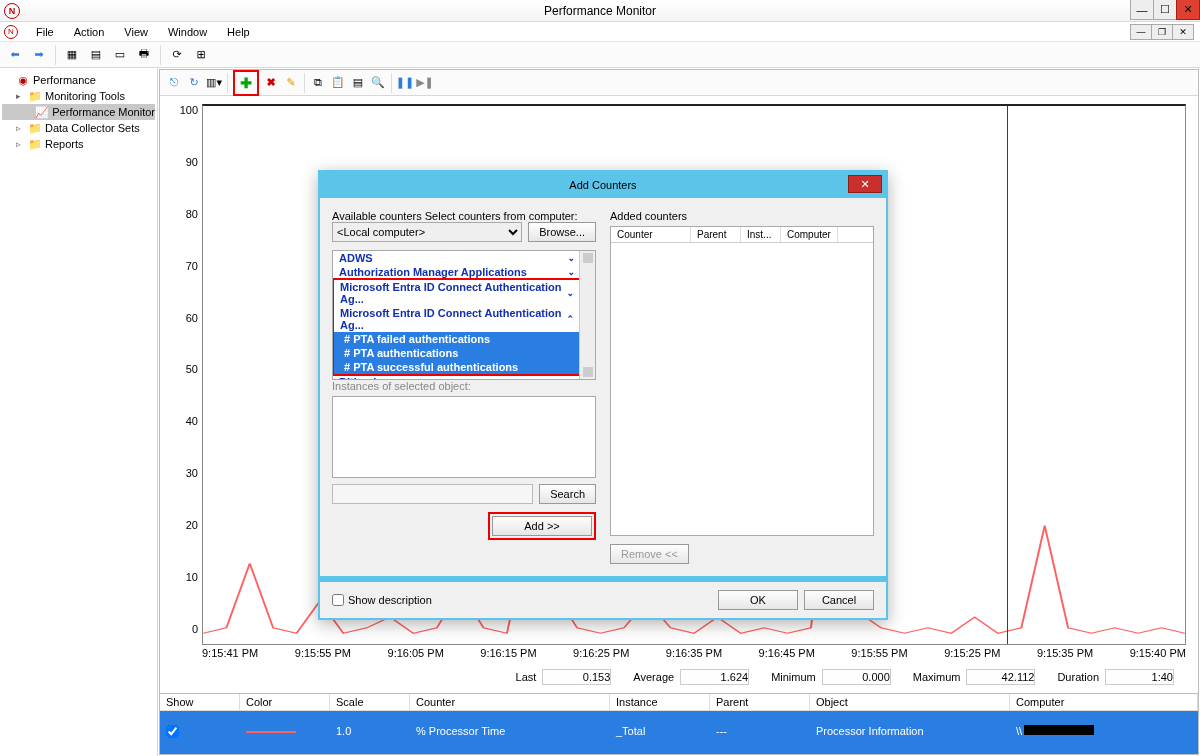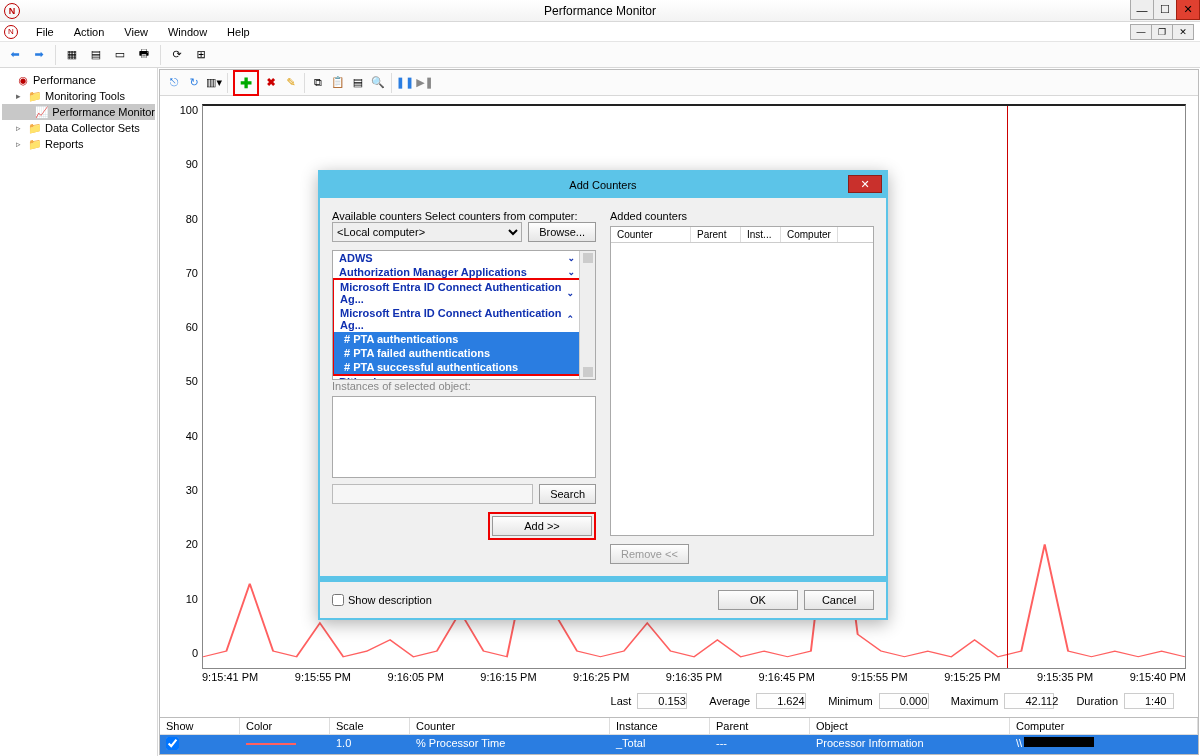--- a/index.html
+++ b/index.html
@@ -36,27 +36,27 @@
 
 .chart-area{flex:1; position:relative; padding:8px 12px 4px 12px; display:flex; flex-direction:column;}
 .chart{flex:1; position:relative; display:flex;}
 .yaxis{display:flex;flex-direction:column;justify-content:space-between; width:30px; text-align:right; padding-right:4px; font-size:10px; padding-bottom:10px;}
 .plot{flex:1; border:1px solid #888; border-top:2px solid #222; position:relative; background:#fff;}
 .plot .marker{position:absolute; top:0; bottom:0; width:1px; background:#c00; right:18%;}
 .plot svg{position:absolute;inset:0;width:100%;height:100%;}
 .xaxis{display:flex; justify-content:space-between; font-size:10px; padding:2px 0 6px 30px;}
 
 .statsbar{display:flex; gap:6px; align-items:center; justify-content:flex-end; padding:4px 12px;}
-.statsbar .lab{padding-left:16px;} .statsbar .val{width:50px; text-align:right; border:1px solid #ccc; padding:1px 20px; background:#fefefe;}
+.statsbar .lab{padding-left:16px;} .statsbar .val{width:69px; text-align:right; border:1px solid #ccc; padding:1px 0; background:#fefefe;}
 
 .legend{border-top:1px solid #bcbcbc;}
 .legend-head{display:flex; background:#fff; border-bottom:1px solid #ddd;}
 .legend-head div{padding:2px 6px; border-right:1px solid #ddd;}
 .legend-row{display:flex; background:#2a7de1; color:#fff;}
-.legend-row div{padding:2px 6px;}
+.legend-row div{padding:14px 6px;}
 .cshow{width:80px;} .ccolor{width:90px;} .cscale{width:80px;} .ccntr{width:200px;} .cinst{width:100px;} .cpar{width:100px;} .cobj{width:200px;} .ccomp{flex:1;}
 
 
 .dialog{position:absolute; left:318px; top:170px; width:570px; background:#fff; border:2px solid #5cc4e8; box-shadow:0 4px 16px rgba(0,0,0,.3);}
 .dlg-title{height:26px; background:#5cc4e8; display:flex; align-items:center; justify-content:center; position:relative; font-size:12px;}
 .dlg-close{position:absolute; right:4px; top:3px; width:34px;height:18px;background:#c9302c;color:#fff;display:flex;align-items:center;justify-content:center;border:1px solid #8a1f1b;}
 .dlg-body{background:#f0f0f0; padding:12px; display:flex; gap:14px;}
 .dlg-col{flex:1;}
 .combo{display:flex; gap:6px; margin-bottom:8px;}
 .combo select{flex:1; height:20px; border:1px solid #aaa;}
@@ -276,24 +276,24 @@
           <div class="red-outline" style="margin:-1px;">
             <div class="ctr-item">
                 <span>Microsoft Entra ID Connect Authentication Ag...</span>
                 <span class="chev">⌄</span>
               </div>
             <div class="ctr-item">
                 <span>Microsoft Entra ID Connect Authentication Ag...</span>
                 <span class="chev">⌃</span>
               </div>
             <div class="ctr-item ctr-sel">
+                <span># PTA failed authentications</span>
+              </div>
+            <div class="ctr-item ctr-sel">
                 <span># PTA authentications</span>
-              </div>
-            <div class="ctr-item ctr-sel">
-                <span># PTA failed authentications</span>
               </div>
             <div class="ctr-item ctr-sel">
                 <span># PTA successful authentications</span>
               </div>
           </div>
           <div class="ctr-item">
               <span>BitLocker</span>
               <span class="chev">⌄</span>
             </div>
           <div class="scroll"></div>

